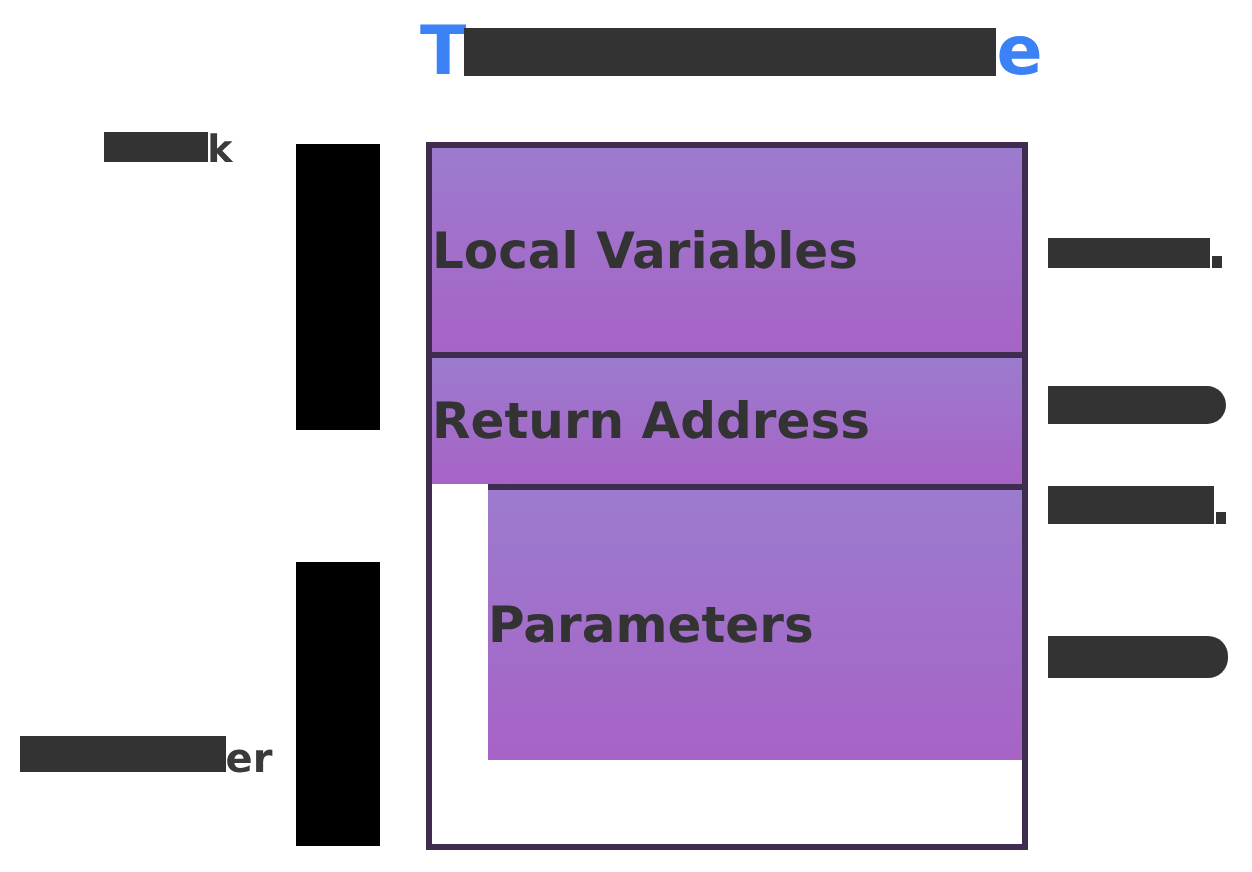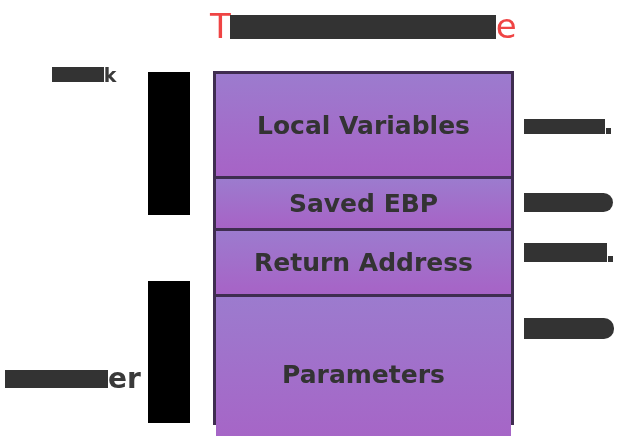--- a/index.html
+++ b/index.html
@@ -3,54 +3,54 @@
 <meta charset="utf-8">
 <style>
   html,body{margin:0;padding:0;background:#ffffff;}
   .canvas{
     position:relative;width:626px;height:436px;background:#ffffff;
     font-family:"DejaVu Sans","Liberation Sans",sans-serif;overflow:hidden;
   }
   
   .title{
     position:absolute;left:210px;top:6px;white-space:nowrap;
-    font-size:34px;font-weight:normal;color:#ef4444;letter-spacing:-1px;
+    font-size:34px;font-weight:bold;color:#3b82f6;letter-spacing:-1px;
   }
   .title .seg-bar{vertical-align:-1px;}
   
   .seg-bar{display:inline-block;background:#333333;}
   .seg-nub{display:inline-block;background:#333333;vertical-align:-1px;margin-left:1px;}
   .seg-text{white-space:pre;}
   
   .stack-box{
     position:absolute;left:213px;top:71px;width:301px;height:354px;
     box-sizing:border-box;border:3px solid #3f2d50;
     display:flex;flex-direction:column;
   }
   .sec{
     box-sizing:border-box;flex:0 0 auto;
-    display:flex;align-items:center;justify-content:center;
+    display:flex;align-items:center;
     background:linear-gradient(180deg,#9c7bce 0%,#a763c6 100%);
     font-size:25px;font-weight:bold;color:#333333;letter-spacing:0;
   }
   .sec-local{height:102px;}
   .sec-ebp{height:52px;border-top:3px solid #3f2d50;}
   .sec-ret{height:66px;border-top:3px solid #3f2d50;}
-  .sec-params{height:158px;border-top:3px solid #3f2d50;}
+  .sec-params{height:138px;border-top:3px solid #3f2d50;margin-left:28px;}
   
   .arrow-bar{position:absolute;left:148px;width:42px;background:#000000;}
   .arrow-top{top:72px;height:143px;}
   .arrow-bottom{top:281px;height:142px;}
   
   .side-label{
     position:absolute;text-align:center;color:#3a3a3a;font-weight:bold;
     white-space:nowrap;
   }
   .label-growth{left:28px;top:62px;width:112px;font-size:19px;line-height:27px;}
-  .label-addr{left:2px;top:364px;width:142px;font-size:28px;line-height:30px;}
+  .label-addr{left:2px;top:364px;width:142px;font-size:20px;line-height:30px;}
   .side-label .seg-bar{vertical-align:0;}
   
   .offset-label{position:absolute;left:524px;display:flex;align-items:flex-end;}
   .offset-label .seg-bar,.offset-label .seg-nub{display:block;margin:0;}
   .offset-label .seg-nub{margin-left:1px;}
   .offset-1{top:119px;}
   .offset-2{top:193px;}
   .offset-3{top:243px;}
   .offset-4{top:318px;}
 </style>
@@ -69,23 +69,20 @@
   <div class="arrow-bar arrow-bottom"></div>
 
   <div class="side-label label-addr">
     <div><span class="seg-bar" style="width: 103px; height: 18px;"></span><span class="seg-text">er</span></div>
   </div>
 
   <div class="stack-box">
     <div class="sec sec-local">
       <span>Local Variables</span>
     </div>
-    <div class="sec sec-ebp">
-      <span>Saved EBP</span>
-    </div>
     <div class="sec sec-ret">
       <span>Return Address</span>
     </div>
     <div class="sec sec-params">
       <span>Parameters</span>
     </div>
   </div>
 
   <div class="offset-label offset-1">
       <span class="seg-bar" style="width: 81px; height: 15px;"></span>

